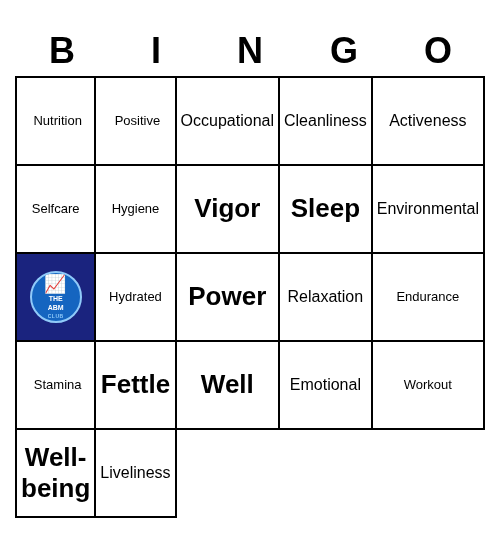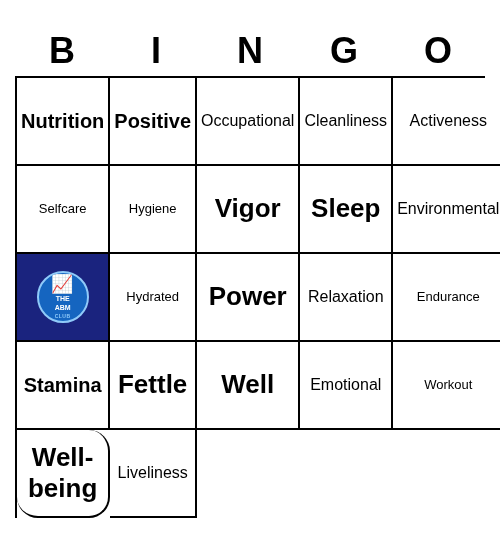--- a/index.html
+++ b/index.html
@@ -45,22 +45,23 @@
       font-size: 13px;
       color: #000;
       background: #fff;
       line-height: 1.2;
     }
     .bingo-cell.large {
       font-size: 26px;
       font-weight: bold;
     }
     .bingo-cell.medium {
-      font-size: 20px;
-      font-weight: bold;
+      font-size: 13px;
+      font-weight: normal;
+      padding-left: 8px;
     }
     .bingo-cell.small {
       font-size: 16px;
     }
     .bingo-cell.free {
       background: #1a237e;
       color: #fff;
       padding: 4px;
     }
     .free-inner {
@@ -143,18 +144,18 @@
 
     <div class="bingo-cell large">Power</div>
     <div class="bingo-cell small">Relaxation</div>
     <div class="bingo-cell normal">Endurance</div>
     <div class="bingo-cell medium">Stamina</div>
     <div class="bingo-cell large">Fettle</div>
 
     <div class="bingo-cell large">Well</div>
     <div class="bingo-cell small">Emotional</div>
     <div class="bingo-cell normal">Workout</div>
-    <div class="bingo-cell large" style="white-space:pre-line;border-radius:21px;">Well-
+    <div class="bingo-cell large" style="white-space:pre-line;">Well-
 being</div>
     <div class="bingo-cell small">Liveliness</div>
 
   </div>
 </div>
 
 </body></html>

